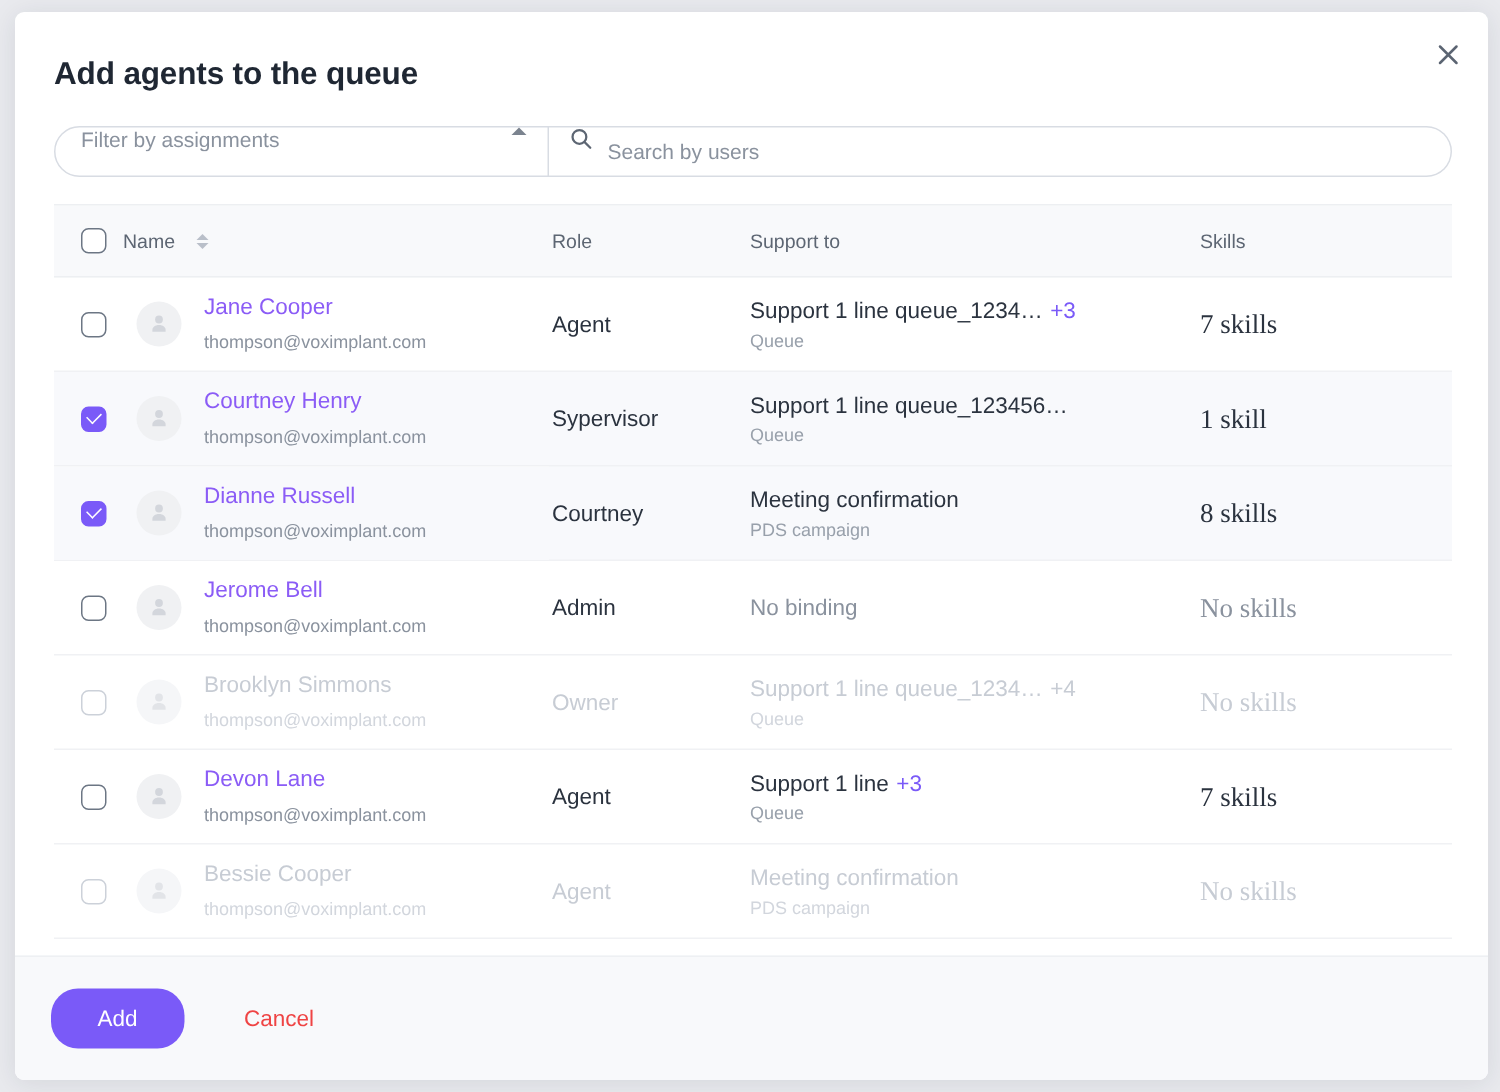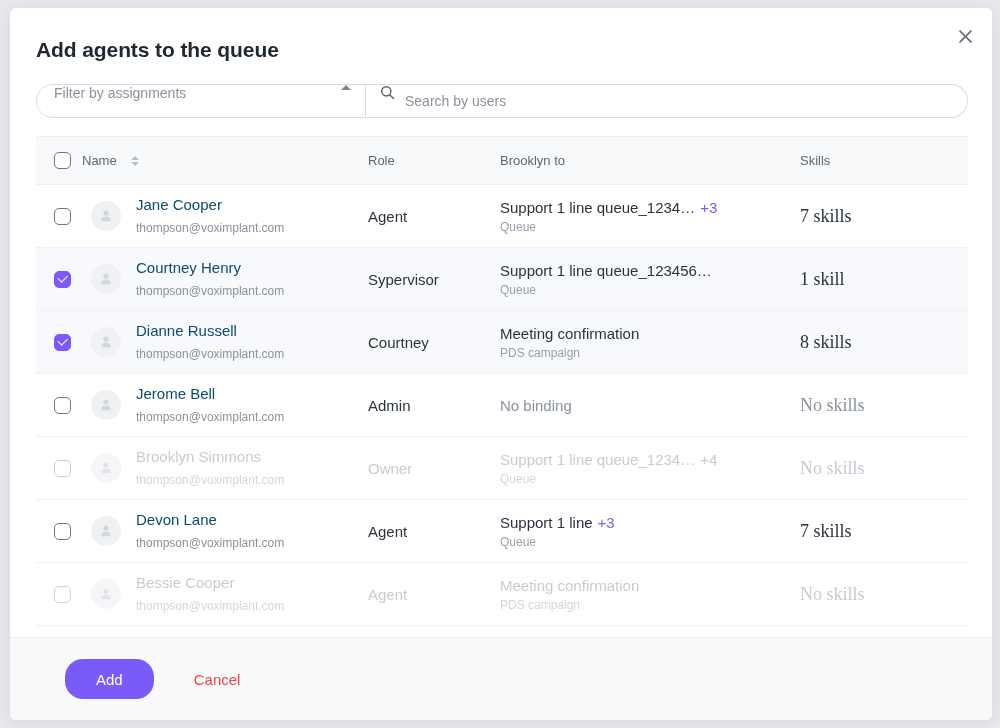--- a/index.html
+++ b/index.html
@@ -198,21 +198,21 @@
     display: flex;
     align-items: center;
     justify-content: center;
     color: #d3d6dc;
   }
   .avatar svg { display: block; }
 
   .person { min-width: 0; }
   .person .pname {
     font-size: 15px;
-    color: #0c4a6e;
+    color: #8b5cf6;
     line-height: 19px;
     white-space: nowrap;
   }
   .person .pmail {
     font-size: 12px;
     color: #8a929e;
     line-height: 17px;
     margin-top: 6px;
     white-space: nowrap;
   }
@@ -260,21 +260,21 @@
   tr.disabled .badge { color: #c7ccd4; }
   tr.disabled .avatar { background: #f5f6f8; color: #e2e4e8; }
 
   
   .footer {
     height: 83px;
     background: #f8f9fb;
     border-top: 1px solid #eef0f3;
     display: flex;
     align-items: center;
-    padding-left: 55px;
+    padding-left: 24px;
     flex: 0 0 auto;
   }
   .btn-add {
     background: #7a5af8;
     color: #fff;
     border: none;
     border-radius: 18px;
     height: 40px;
     padding: 0 31px;
     font-family: inherit;
@@ -335,21 +335,21 @@
             <div class="th-name-inner">
               <span class="cbox"></span>
               <span class="th-label">Name</span>
               <span class="sort-icon">
                 <i class="up"></i>
                   <i class="down"></i>
               </span>
             </div>
           </th>
           <th class="th-pad">Role</th>
-          <th class="th-pad">Brooklyn to</th>
+          <th class="th-pad">Support to</th>
           <th>Skills</th>
         </tr>
       </thead>
       <tbody id="tbody">
           <tr>
             <td class="cell-name">
               <div class="name-inner">
                 <span class="cbox"></span>
                 <span class="avatar">
                   <svg width="16" height="16" viewBox="0 0 16 16" fill="currentColor">

